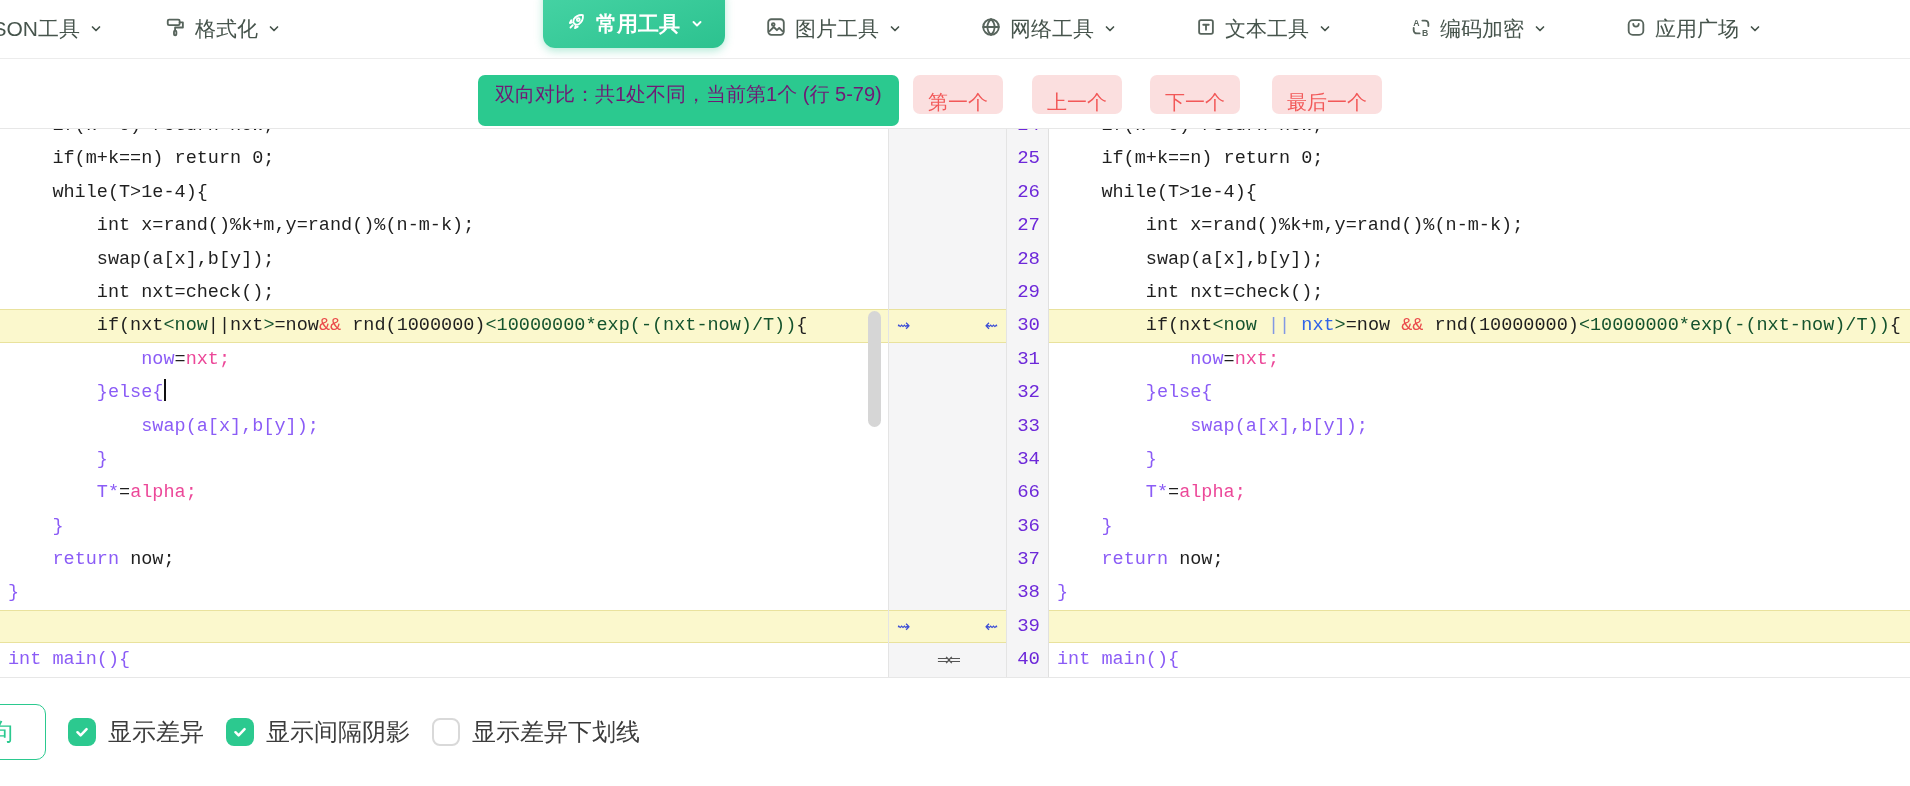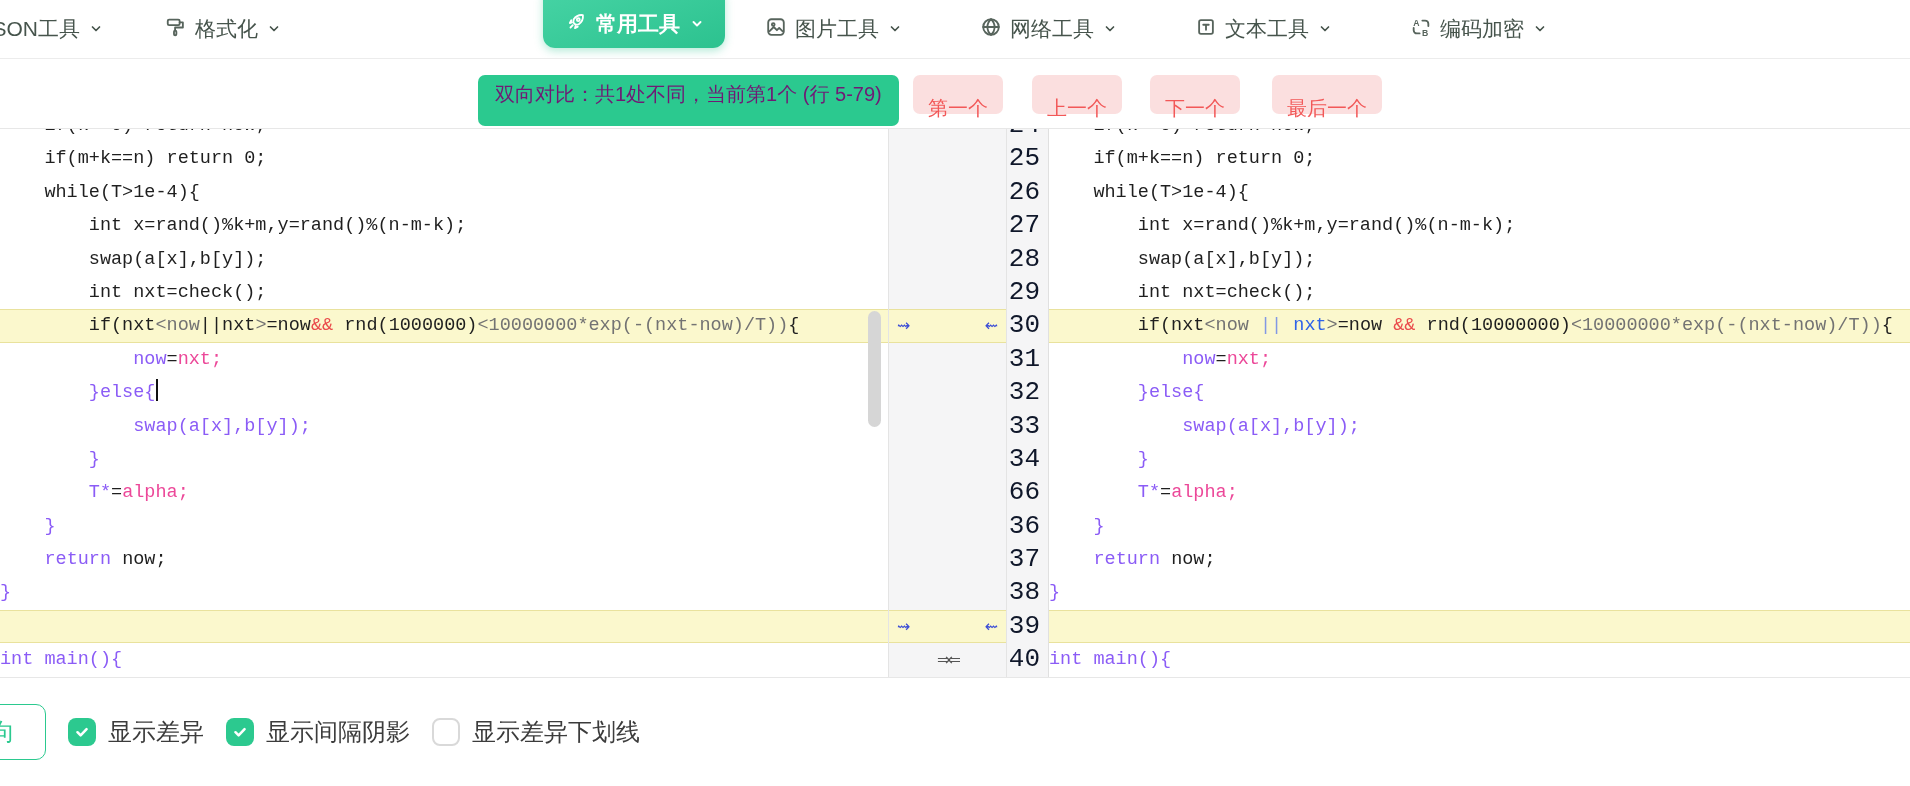--- a/index.html
+++ b/index.html
@@ -13,39 +13,39 @@
   .nav-item svg.ni { flex:0 0 auto; }
   .nav-chev { margin-left:2px; display:flex; align-items:center; }
   .nav-pill { position:absolute; top:-14px; height:62px; padding:14px 22px 0 22px; border-radius:12px;
     background:linear-gradient(160deg,#47d4a5,#2cc28f); color:#fff; display:flex; align-items:center; gap:9px;
     font-size:21px; font-weight:bold; box-shadow:0 3px 8px rgba(44,194,143,.35); }
 
   
   .compare-bar { position:relative; height:69px; background:#fff; }
   .cmp-badge { position:absolute; left:478px; top:16px; height:51px; line-height:39px; padding:0 17px;
     background:#2bc98f; color:#701a75; font-size:20px; border-radius:7px; white-space:nowrap; }
-  .cmp-btn { position:absolute; top:16px; height:39px; line-height:39px; padding:14px 15px; border:none;
+  .cmp-btn { position:absolute; top:16px; height:39px; line-height:39px; padding:8px 15px; border:none;
     background:#fbdfdf; color:#f25858; font-size:20px; border-radius:7px; cursor:pointer; white-space:nowrap;
     font-family:inherit; }
   .cmp-btn.b0{left:913px;} .cmp-btn.b1{left:1032px;} .cmp-btn.b2{left:1150px;} .cmp-btn.b3{left:1272px;}
 
   
   .diff-wrap { display:flex; height:550px; border-top:1px solid #e7e7e7; border-bottom:1px solid #e7e7e7;
     font-family:"Liberation Mono","DejaVu Sans Mono",monospace; font-size:18.5px; }
   .pane { overflow:hidden; background:#fff; position:relative; }
   .pane-left { width:889px; border-right:1px solid #e4e4e4; }
   .pane-right { flex:1; }
   .gutter { width:118px; background:#f5f5f6; border-right:1px solid #e4e4e4; overflow:hidden; }
   .linenos { width:42px; background:#f5f5f6; border-right:1px solid #e0e0e0; overflow:hidden; }
   .col-inner { margin-top:-20px; }
-  .code-row { height:33.4px; line-height:33.4px; white-space:pre; }
-  .num-row  { height:33.4px; line-height:33.4px; text-align:right; padding-right:8px; color:#0f172a; font-size:26px; }
+  .code-row { height:33.4px; line-height:33.4px; white-space:pre; padding-left:8px; }
+  .num-row  { height:33.4px; line-height:33.4px; text-align:right; padding-right:8px; color:#6d28d9; font-size:19px; }
   .gut-row  { height:33.4px; line-height:33.4px; position:relative; }
   .hl { background:#fbf8cd; box-shadow:inset 0 1px 0 #e9e29d, inset 0 -1px 0 #e9e29d; }
-  .tk-k{color:#1f1f1f}.tk-g{color:#737373}.tk-r{color:#ea4b4b}.tk-b{color:#8b5cf6}
+  .tk-k{color:#1f1f1f}.tk-g{color:#14532d}.tk-r{color:#ea4b4b}.tk-b{color:#8b5cf6}
   .tk-m{color:#ec4899}.tk-c{color:#8298e4}.tk-d{color:#2f63e8}
   .caret { display:inline-block; width:1.5px; height:22px; background:#111; vertical-align:-4px; margin-left:1px; }
   .sync-arrow { position:absolute; top:0; color:#3c4ed6; font-size:16px; cursor:pointer;
     font-family:"DejaVu Sans",sans-serif; }
   .sync-arrow.l{left:8px;} .sync-arrow.r{right:8px;}
   .merge-glyph { display:block; text-align:center; color:#555; font-size:16px; letter-spacing:-3px;
     cursor:pointer; font-family:"DejaVu Sans",sans-serif; }
   .scrollbar-thumb { position:absolute; right:7px; top:182px; width:13px; height:116px;
     background:#d6d6d6; border-radius:7px; cursor:pointer; }
 
@@ -162,20 +162,34 @@
       </svg>
     </span>
     <span>编码加密</span>
     <span class="nav-chev">
       <svg width="12" height="12" viewBox="0 0 12 12" fill="none">
           <path d="M2.5 4l3.5 3.5L9.5 4" stroke="#46544c" stroke-width="1.7" stroke-linecap="round" stroke-linejoin="round"></path>
         </svg>
     </span>
   </div>
 
+  <div class="nav-item" style="left:1625px">
+    <span>
+      <svg class="ni" width="22" height="22" viewBox="0 0 24 24" fill="none" stroke="#57645c" stroke-width="2" stroke-linecap="round">
+        <rect x="4" y="4.5" width="16" height="16" rx="4.5"></rect>
+          <path d="M9 8.5c0 1.8 1.3 3 3 3s3-1.2 3-3"></path>
+      </svg>
+    </span>
+    <span>应用广场</span>
+    <span class="nav-chev">
+      <svg width="12" height="12" viewBox="0 0 12 12" fill="none">
+          <path d="M2.5 4l3.5 3.5L9.5 4" stroke="#46544c" stroke-width="1.7" stroke-linecap="round" stroke-linejoin="round"></path>
+        </svg>
+    </span>
+  </div>
 </nav>
 
 <div class="compare-bar">
   <div class="cmp-badge">双向对比：共1处不同，当前第1个 (行 5-79)</div>
   <button class="cmp-btn b0">第一个</button>
   <button class="cmp-btn b1">上一个</button>
   <button class="cmp-btn b2">下一个</button>
   <button class="cmp-btn b3">最后一个</button>
 </div>
 

